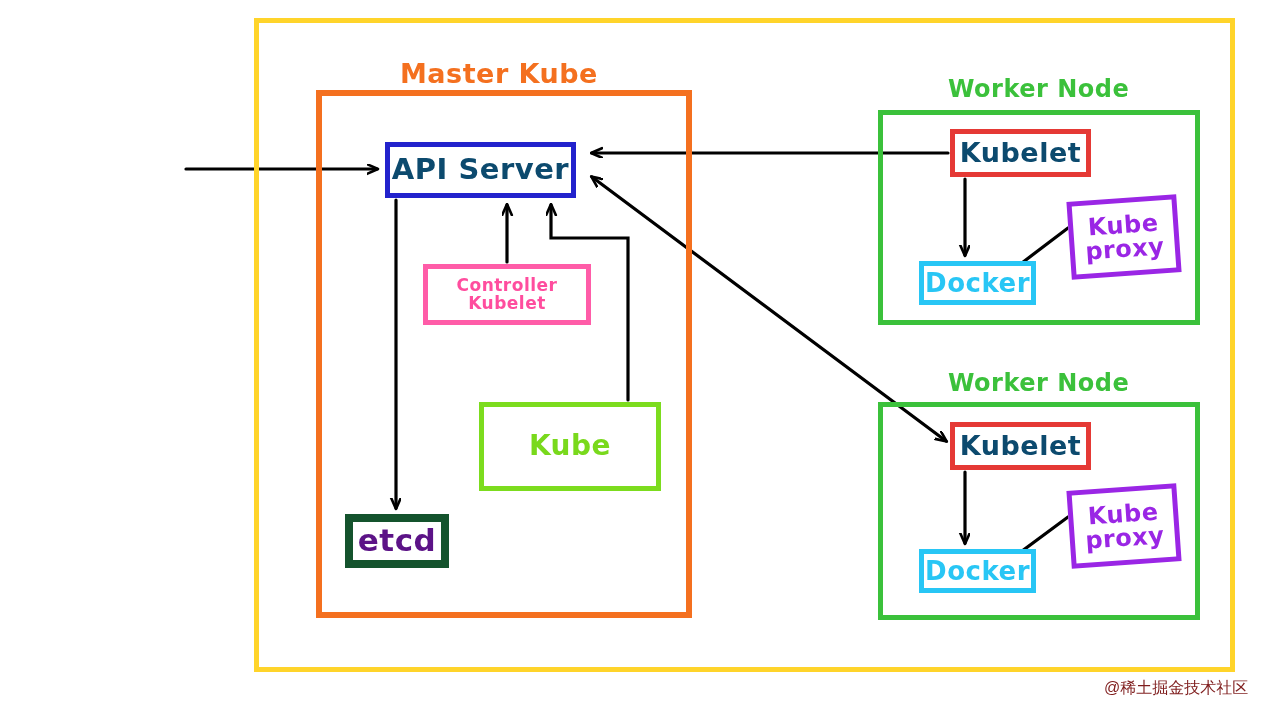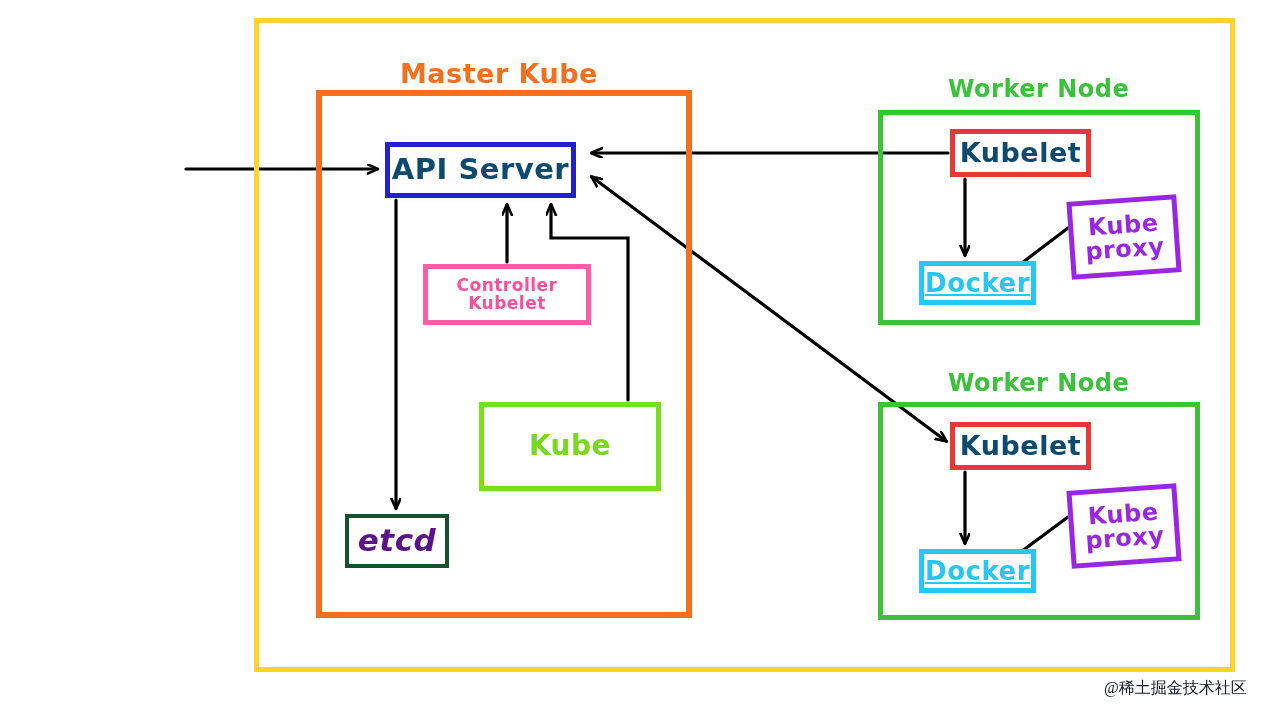--- a/index.html
+++ b/index.html
@@ -91,24 +91,23 @@
     left: 479px; top: 402px;
     width: 182px; height: 89px;
     border: 5px solid #7CDC1E;
     color: #79D91C;
     font-size: 28px;
     flex-direction: column;
   }
   #etcd {
     left: 345px; top: 514px;
     width: 104px; height: 54px;
-    border: 4px solid #14532d;
+    border: 8px solid #14532d;
     color: #5C1387;
     font-size: 31px;
-    font-style: italic;
   }
 
   
   .worker-box {
     width: 322px; height: 215px;
     border: 5px solid #3BC13B;
   }
   #worker-box-1 { left: 878px; top: 110px; }
   #worker-box-2 { left: 878px; top: 402px; height: 218px; }
   .worker-label {
@@ -126,21 +125,20 @@
     font-size: 27px;
   }
   #kubelet-1 { left: 950px; top: 129px; }
   #kubelet-2 { left: 950px; top: 422px; }
 
   .docker {
     width: 117px; height: 44px;
     border: 5px solid #28C6F5;
     color: #28C6F5;
     font-size: 26px;
-    text-decoration: underline;
   }
   #docker-1 { left: 919px; top: 261px; }
   #docker-2 { left: 919px; top: 549px; }
 
   .kube-proxy {
     width: 110px; height: 78px;
     border: 5px solid #9A26E5;
     color: #9A26E5;
     font-size: 24px;
     flex-direction: column;
@@ -156,23 +154,23 @@
     border: 6px solid #7E1518;
     color: #8C1A1D;
     font-size: 30px;
   }
 
   
   #watermark {
     position: absolute;
     left: 1104px; top: 678px;
     font-size: 16px;
-    color: #0f172a;
+    color: #7f1d1d;
     white-space: nowrap;
-    font-family: Liberation Serif, serif;
+    font-family: Liberation Sans, sans-serif;
     text-align: right;
   }
 </style>
 </head>
 <body>
 
 <div id="canvas">
 
   <svg class="layer" viewBox="0 0 1278 704">
     <defs>

